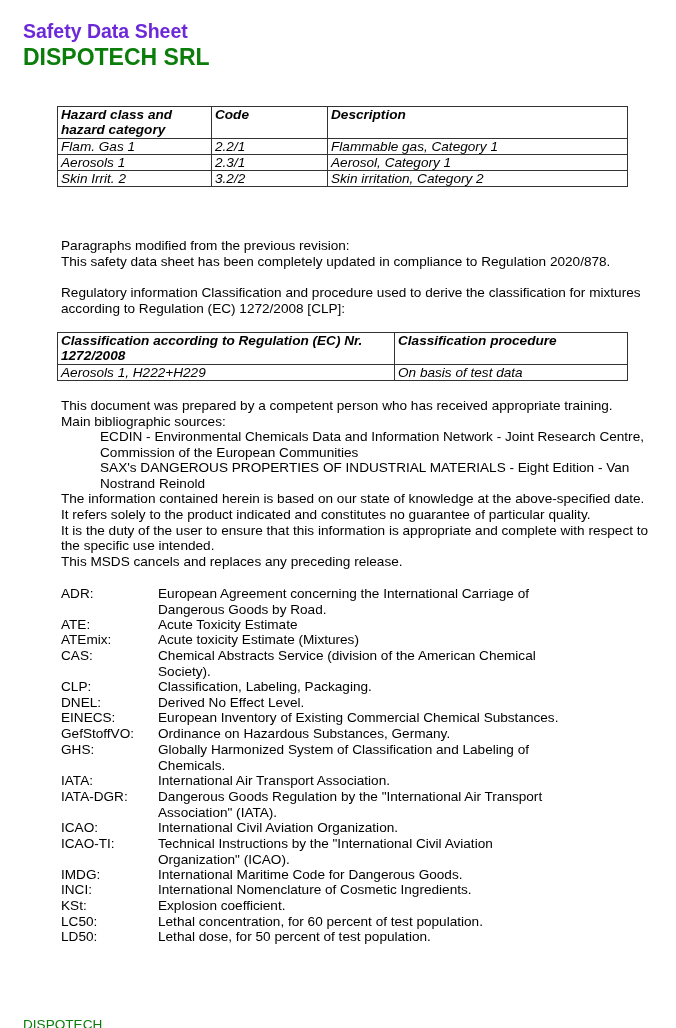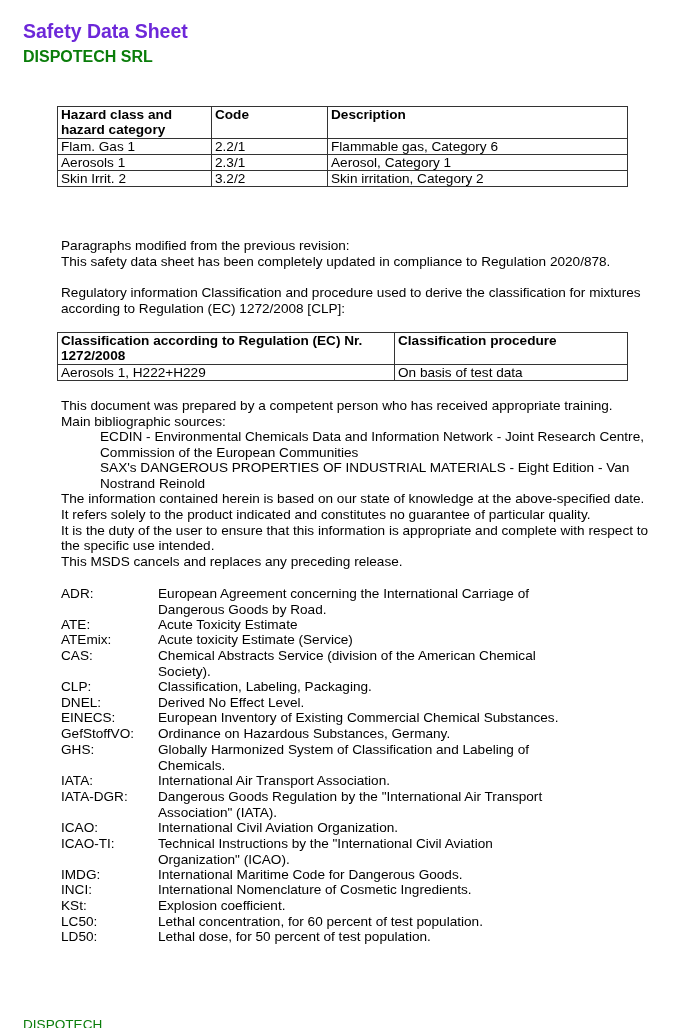--- a/index.html
+++ b/index.html
@@ -6,25 +6,25 @@
   body {
     width: 676px; height: 1028px; position: relative; overflow: hidden;
     font-family: "Liberation Sans", sans-serif; color: #000;
   }
   .hdr-title {
     position: absolute; left: 23px; top: 19px;
     font-size: 19.5px; font-weight: bold; color: #6d28d9; line-height: 24px;
   }
   .hdr-company {
     position: absolute; left: 23px; top: 45px;
-    font-size: 16px; font-weight: bold; color: #0a7d0a; line-height: 24px;
+    font-size: 23px; font-weight: bold; color: #0a7d0a; line-height: 24px;
   }
   table.grid {
     position: absolute; border-collapse: collapse;
-    font-size: 13.6px; line-height: 15px;
+    font-size: 13.6px; line-height: 15px; font-style: italic;
   }
   table.grid td, table.grid th {
     border: 1px solid #333; padding: 0 3px; vertical-align: top;
     text-align: left; font-weight: normal;
   }
   table.grid th { font-weight: bold; }
   #hazard-table { left: 57px; top: 106px; width: 571px; }
   #hazard-table th { height: 31px; }
   #hazard-table td { height: 15px; }
   #class-table { left: 57px; top: 332px; width: 571px; }
@@ -57,21 +57,21 @@
     </colgroup>
   <tbody>
       <tr>
     <th>Hazard class and hazard category</th>
     <th>Code</th>
     <th>Description</th>
   </tr>
   <tr>
     <td>Flam. Gas 1</td>
     <td>2.2/1</td>
-    <td>Flammable gas, Category 6</td>
+    <td>Flammable gas, Category 1</td>
   </tr>
   <tr>
     <td>Aerosols 1</td>
     <td>2.3/1</td>
     <td>Aerosol, Category 1</td>
   </tr>
   <tr>
     <td>Skin Irrit. 2</td>
     <td>3.2/2</td>
     <td>Skin irritation, Category 2</td>
@@ -117,21 +117,21 @@
 <div class="abbr" style="top:586px">
     <span class="k">ADR:</span>
     <span class="v">European Agreement concerning the International Carriage of Dangerous Goods by Road.</span>
   </div>
 <div class="abbr" style="top:617px">
     <span class="k">ATE:</span>
     <span class="v">Acute Toxicity Estimate</span>
   </div>
 <div class="abbr" style="top:632px">
     <span class="k">ATEmix:</span>
-    <span class="v">Acute toxicity Estimate (Service)</span>
+    <span class="v">Acute toxicity Estimate (Mixtures)</span>
   </div>
 <div class="abbr" style="top:648px">
     <span class="k">CAS:</span>
     <span class="v">Chemical Abstracts Service (division of the American Chemical Society).</span>
   </div>
 <div class="abbr" style="top:679px">
     <span class="k">CLP:</span>
     <span class="v">Classification, Labeling, Packaging.</span>
   </div>
 <div class="abbr" style="top:695px">

